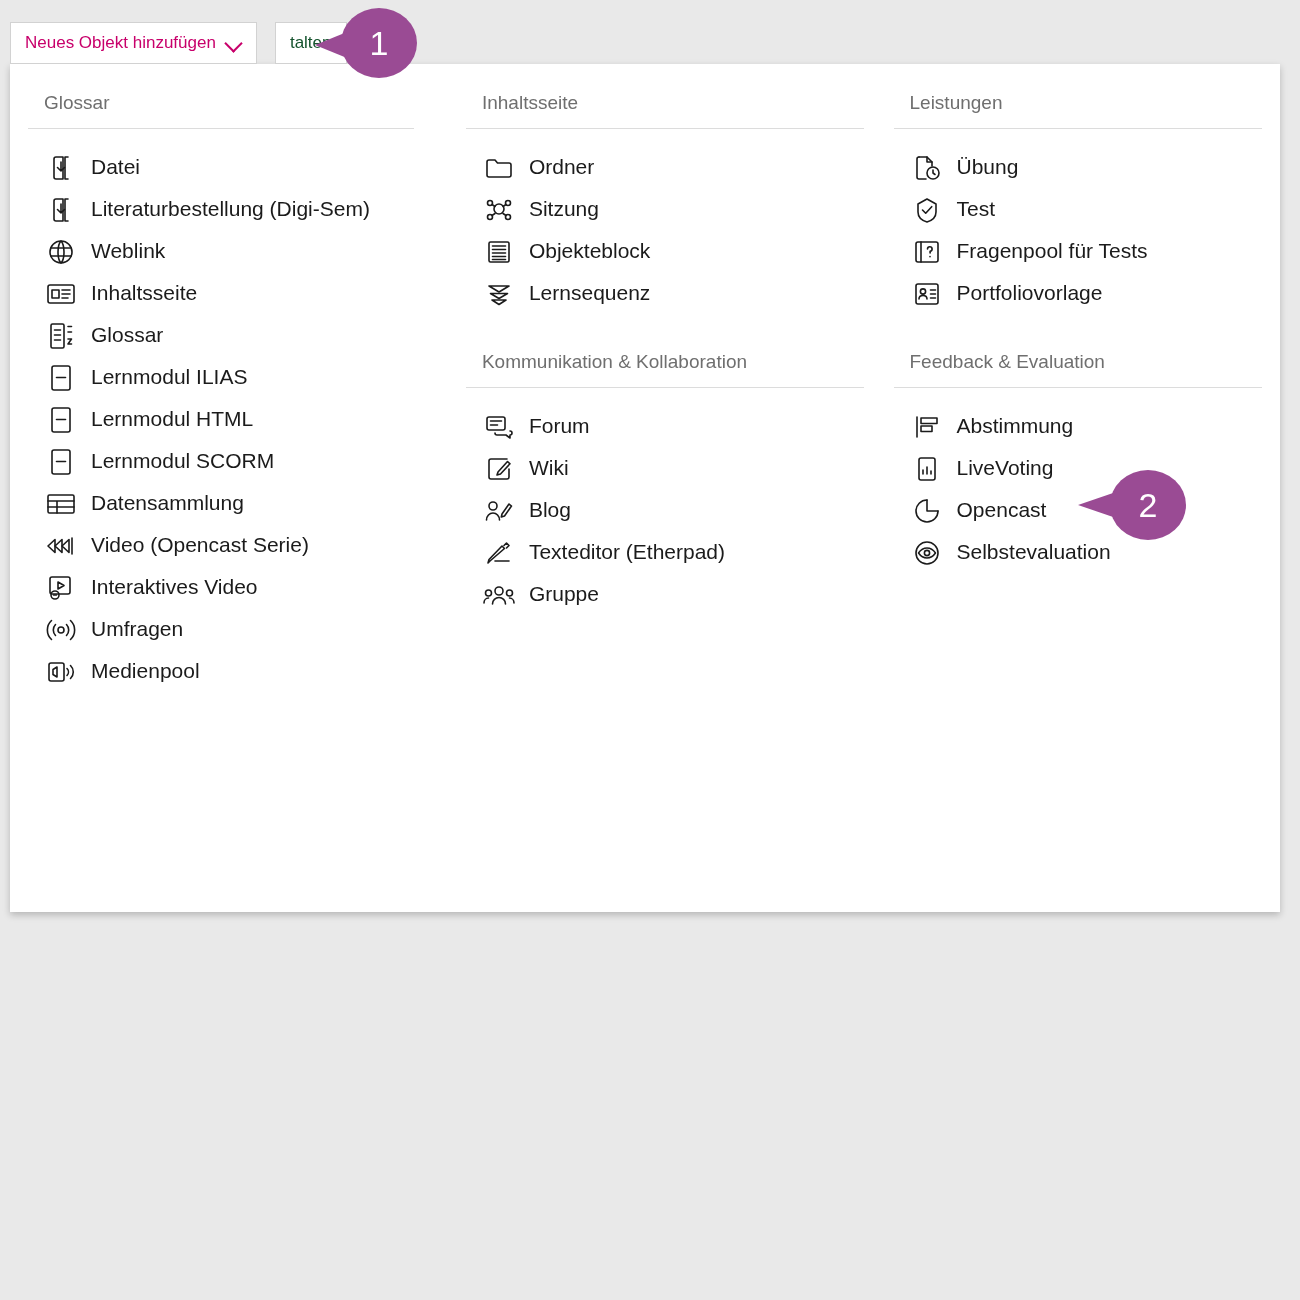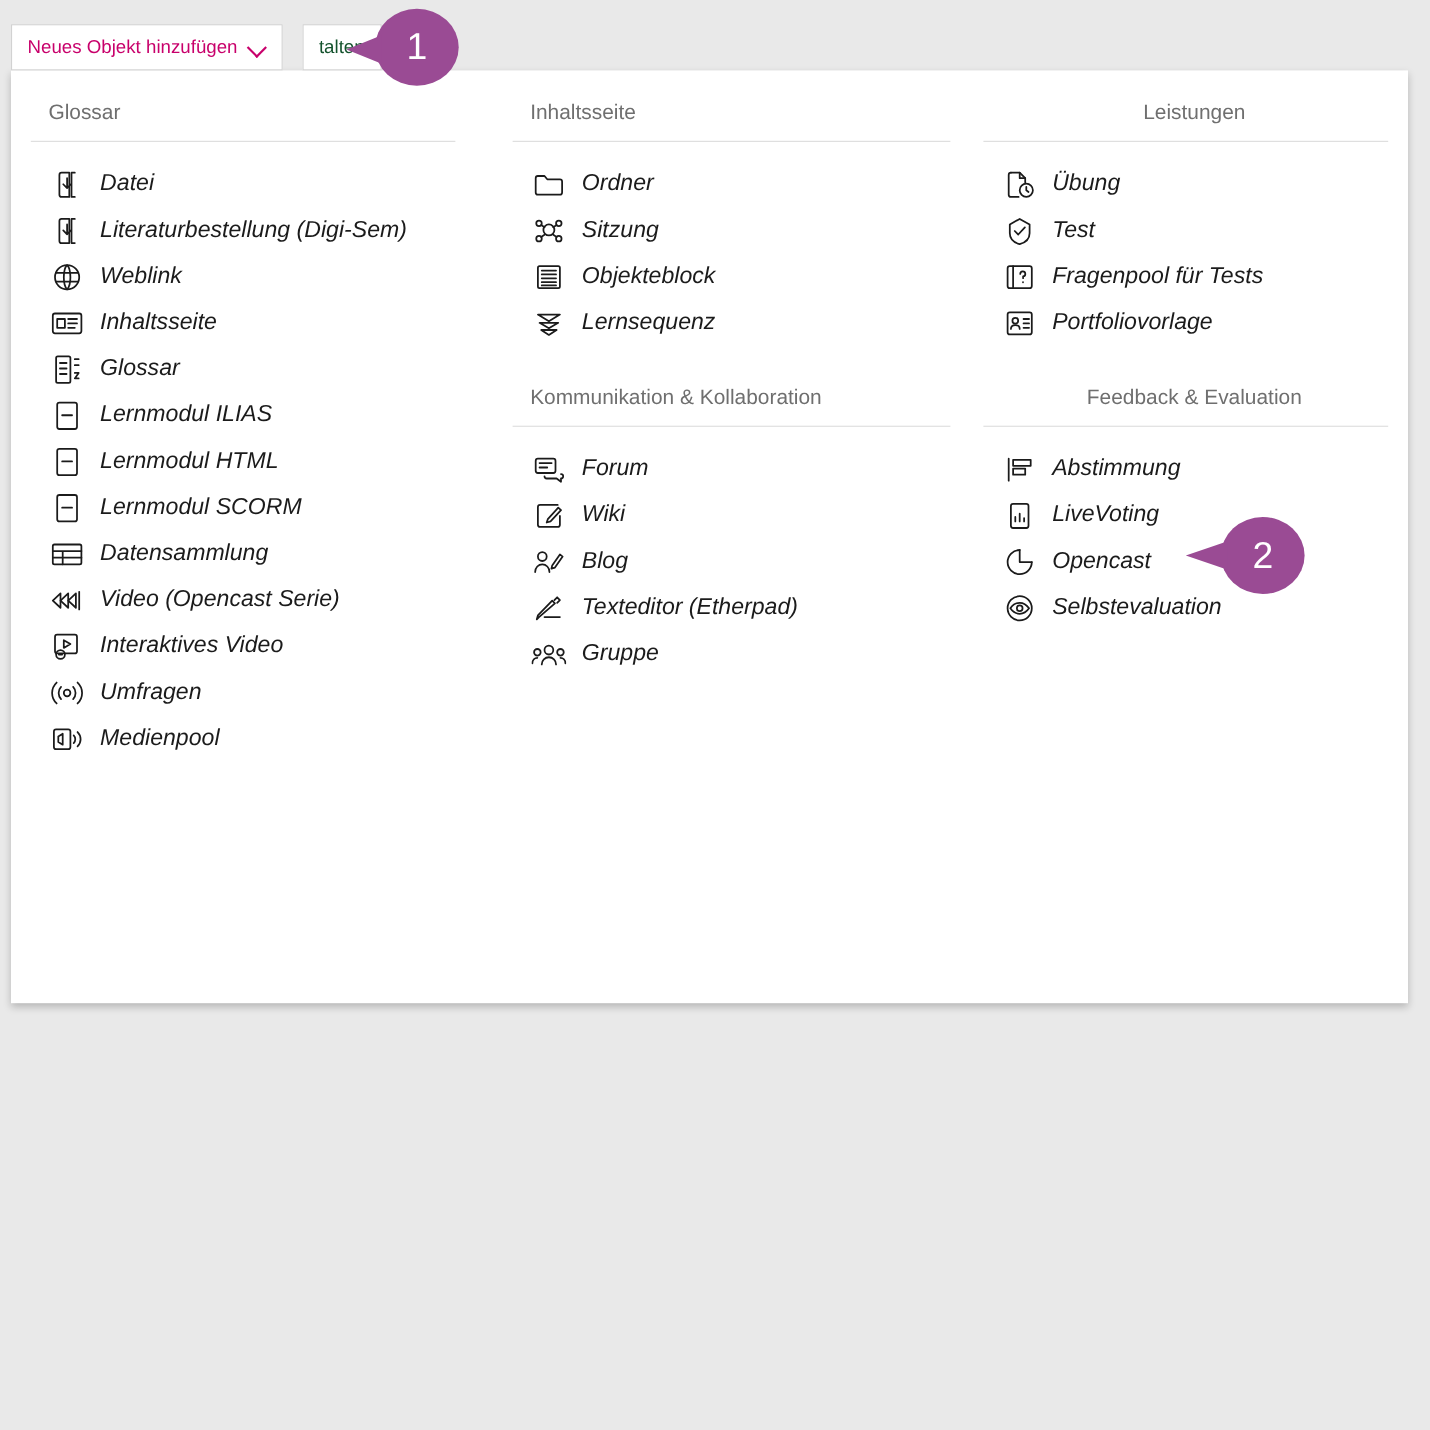--- a/index.html
+++ b/index.html
@@ -77,21 +77,21 @@
   .columns {
     display: flex;
     padding: 28px 18px 0 18px;
     box-sizing: border-box;
   }
   .col {
     box-sizing: border-box;
   }
   .col.c1 { width: 450px; padding-right: 52px;}
   .col.c2 { width: 440px; padding-right: 30px;}
-  .col.c3 { width: 380px; text-align: center; }
+  .col.c3 { width: 380px; }
 
   .group-title {
     font-size: 19px;
     color: #6f6f6f;
     padding: 0 0 14px 16px;
     border-bottom: 1px solid #dcdcdc;
     margin-bottom: 18px;
   }
   .group-title.spaced { margin-top: 36px; }
 
@@ -107,21 +107,21 @@
   .item .ico {
     flex: 0 0 auto;
     width: 34px;
     height: 30px;
     margin-right: 13px;
     display: inline-flex;
     align-items: center;
     justify-content: center;
   }
   .item .ico svg { display: block; }
-  .item .lbl { max-width: 330px; font-style: italic; }
+  .item .lbl { max-width: 330px; }
 
   
   .bubble {
     position: absolute;
     background: #9a4b94;
     border-radius: 50%;
     color: #ffffff;
     display: flex;
     align-items: center;
     justify-content: center;

